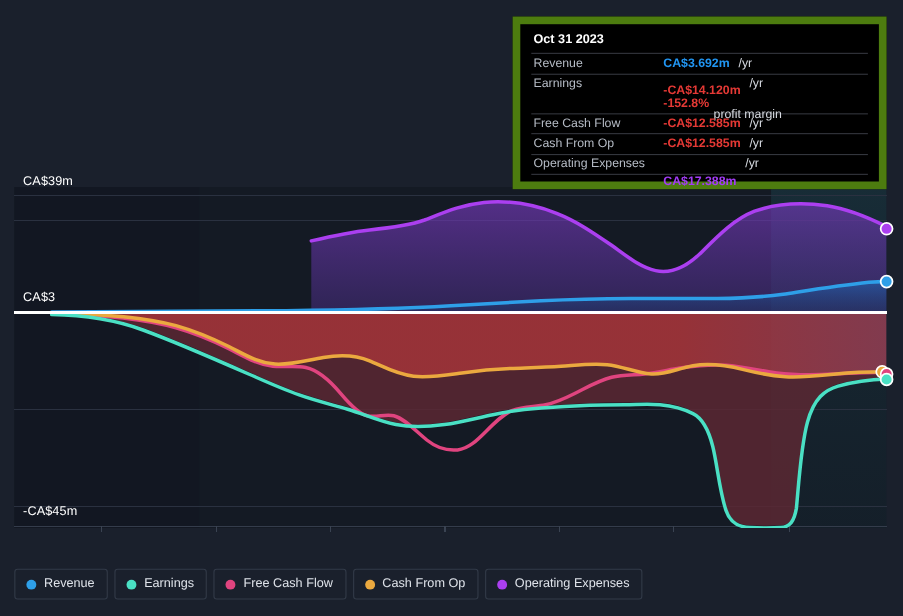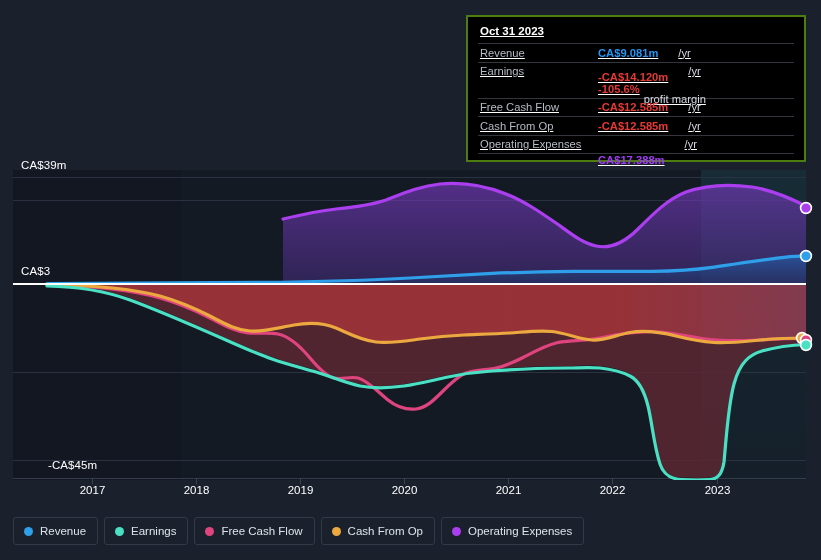--- a/index.html
+++ b/index.html
@@ -34,21 +34,21 @@
   .y-axis-label {
     position: absolute;
     font-size: 11.5px;
     color: #ffffff;
     letter-spacing: .1px;
     white-space: nowrap;
     z-index: 6;
   }
   #y-label-top   { left: 21px; top: 159px; }
   #y-label-zero  { left: 21px; top: 265px; }
-  #y-label-bot   { left: 21px; top: 459px; margin-left: 27px; }
+  #y-label-bot   { left: 21px; top: 459px; }
 
   #x-axis {
     position: absolute;
     left: 13px;
     top: 484px;
     width: 793px;
     height: 20px;
     z-index: 6;
   }
   .x-tick {
@@ -60,25 +60,24 @@
     top: 0;
   }
 
   
   #tooltip {
     position: absolute;
     left: 466px;
     top: 15px;
     width: 340px;
     background: #000000;
-    border: 2px solid #4d7c0f;
+    border: 7px solid #4d7c0f;
     box-sizing: border-box;
     padding: 7px 10px 6px 10px;
     z-index: 20;
-    text-decoration: underline;
   }
   #tooltip-title {
     font-size: 11.5px;
     font-weight: bold;
     color: #ffffff;
     padding: 1px 0 6px 2px;
   }
   .tt-row {
     display: flex;
     align-items: center;
@@ -96,21 +95,21 @@
   }
   .tt-value {
     font-size: 11.2px;
     font-weight: bold;
     white-space: nowrap;
   }
   .tt-unit {
     font-size: 11.2px;
     color: #d7dbe2;
     font-weight: normal;
-    margin-left: 20px;
+    margin-left: 8px;
   }
   .tt-sub {
     font-size: 11.2px;
     font-weight: normal;
     color: #d7dbe2;
     margin-left: 4px;
     margin-top: 20px;
   }
 
   
@@ -379,46 +378,37 @@
       <circle cx="802" cy="338" r="5.4" fill="#eba93f" stroke="#ffffff" stroke-width="1.6"></circle>
       <circle cx="806" cy="340" r="5.4" fill="#e0447f" stroke="#ffffff" stroke-width="1.6"></circle>
       <circle cx="806" cy="345" r="5.4" fill="#4ae0c4" stroke="#ffffff" stroke-width="1.6"></circle>
     </g>
   </svg>
 
   <div class="y-axis-label" id="y-label-top">CA$39m</div>
   <div class="y-axis-label" id="y-label-zero">CA$3</div>
   <div class="y-axis-label" id="y-label-bot">-CA$45m</div>
 
-  <div id="x-axis">
-      <div class="x-tick" style="left: 79.5px;">2017</div>
-      <div class="x-tick" style="left: 183.5px;">2018</div>
-      <div class="x-tick" style="left: 287.5px;">2019</div>
-      <div class="x-tick" style="left: 391.5px;">2020</div>
-      <div class="x-tick" style="left: 495.5px;">2021</div>
-      <div class="x-tick" style="left: 599.5px;">2022</div>
-      <div class="x-tick" style="left: 704.5px;">2023</div>
-    </div>
 
   <div id="tooltip">
     <div id="tooltip-title">Oct 31 2023</div>
     <div id="tooltip-rows">
         <div class="tt-row">
           <div class="tt-label">Revenue</div>
-          <div class="tt-value" style="color: rgb(33, 150, 243);">CA$9.081m</div>
+          <div class="tt-value" style="color: rgb(33, 150, 243);">CA$3.692m</div>
           <span class="tt-unit">/yr</span>
         </div>
         <div class="tt-row">
           <div class="tt-label">Earnings</div>
           <div class="tt-value" style="color: rgb(229, 57, 53); margin-top: 12px;">-CA$14.120m</div>
           <span class="tt-unit">/yr</span>
         </div>
         <div class="tt-row no-line">
           <div class="tt-label"></div>
-          <div class="tt-value" style="color: rgb(229, 57, 53);">-105.6%</div>
+          <div class="tt-value" style="color: rgb(229, 57, 53);">-152.8%</div>
           <span class="tt-sub">profit margin</span>
         </div>
         <div class="tt-row">
           <div class="tt-label">Free Cash Flow</div>
           <div class="tt-value" style="color: rgb(229, 57, 53);">-CA$12.585m</div>
           <span class="tt-unit">/yr</span>
         </div>
         <div class="tt-row">
           <div class="tt-label">Cash From Op</div>
           <div class="tt-value" style="color: rgb(229, 57, 53);">-CA$12.585m</div>

